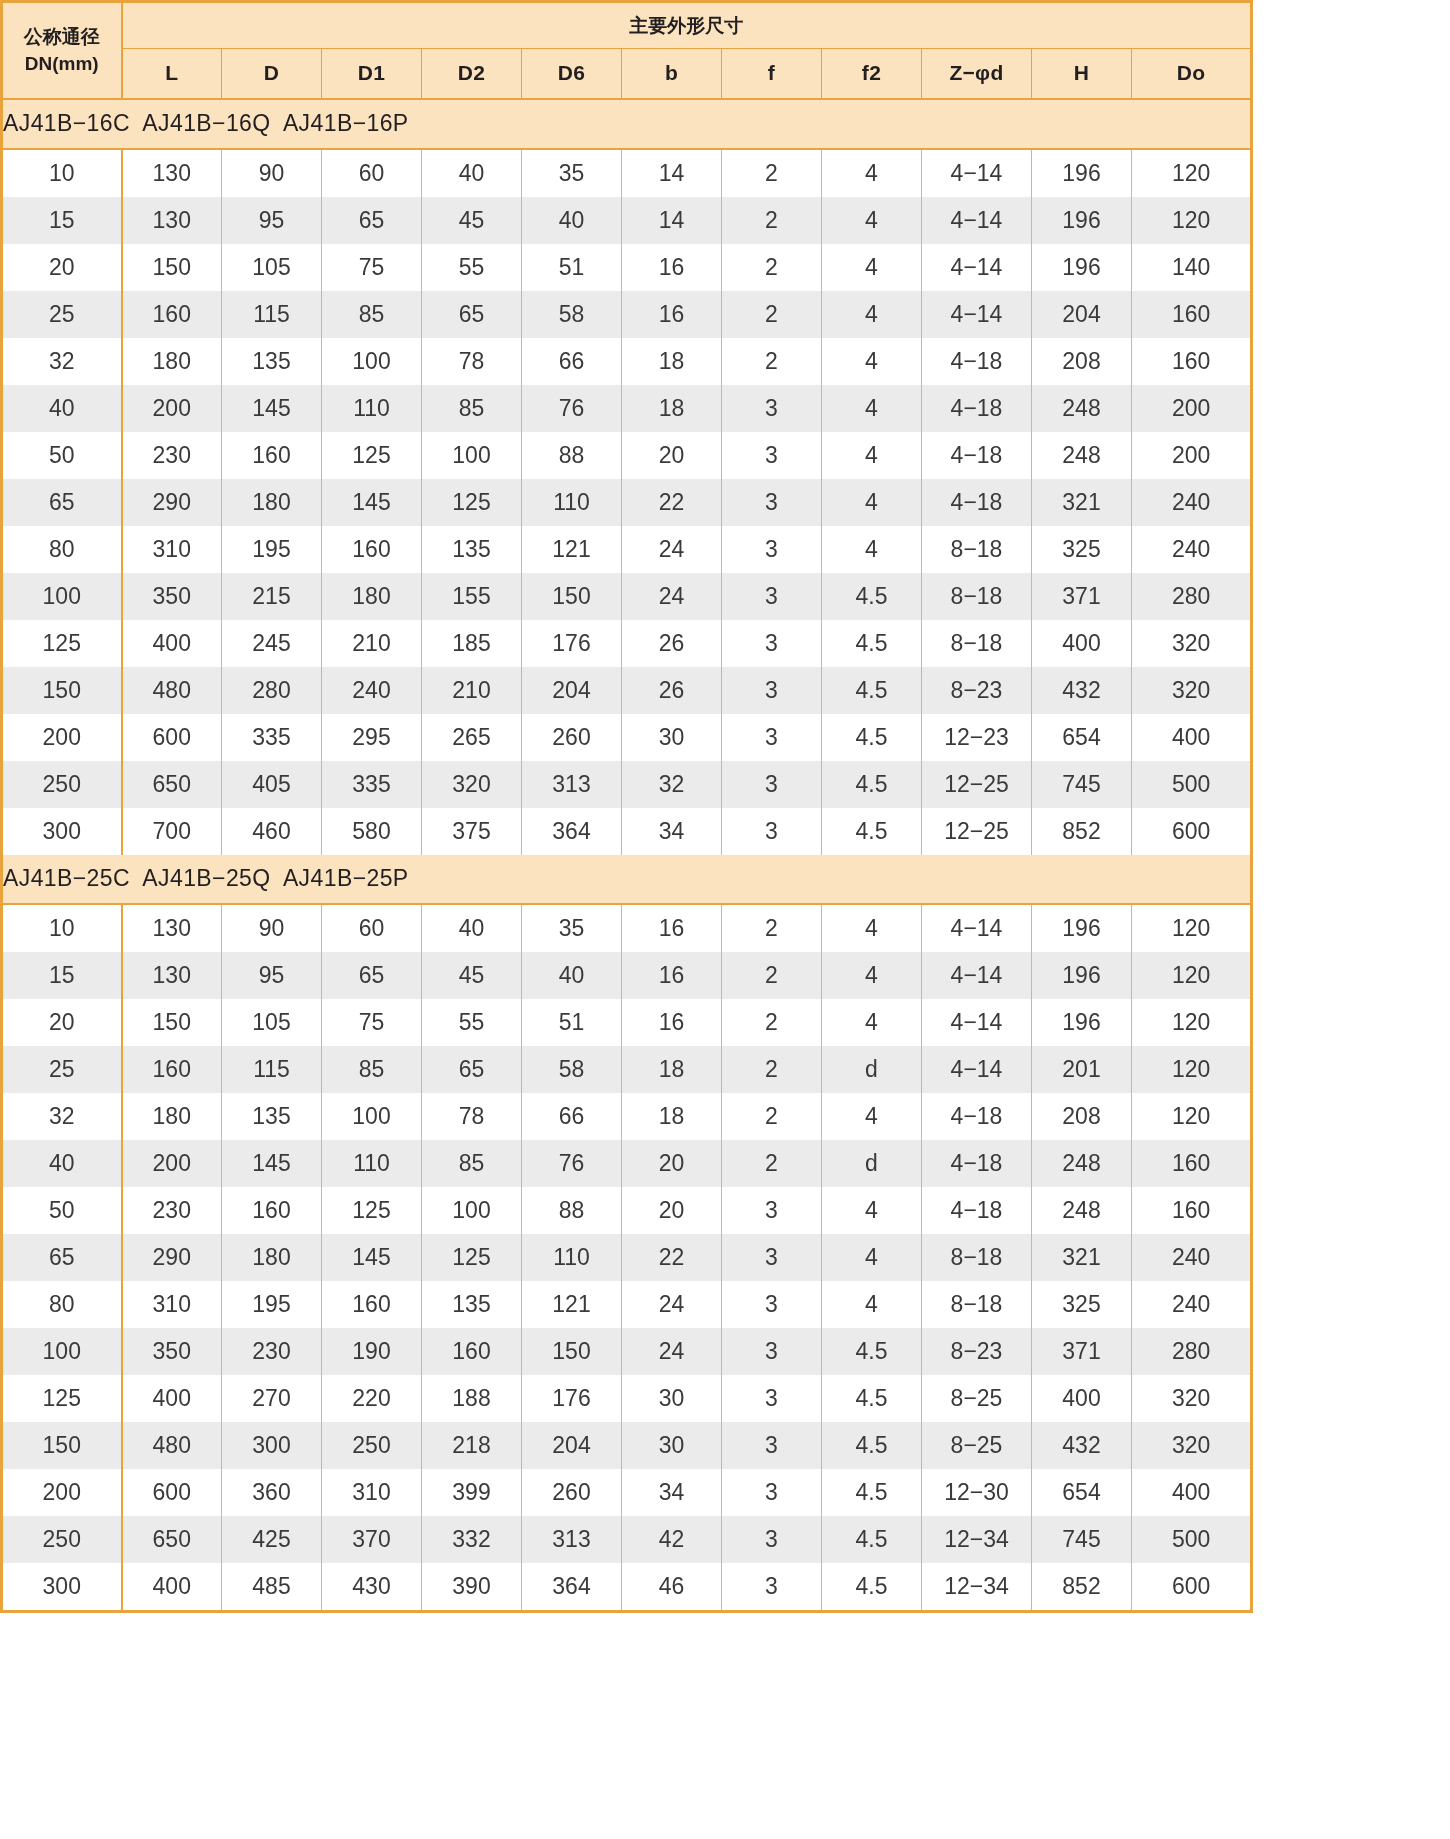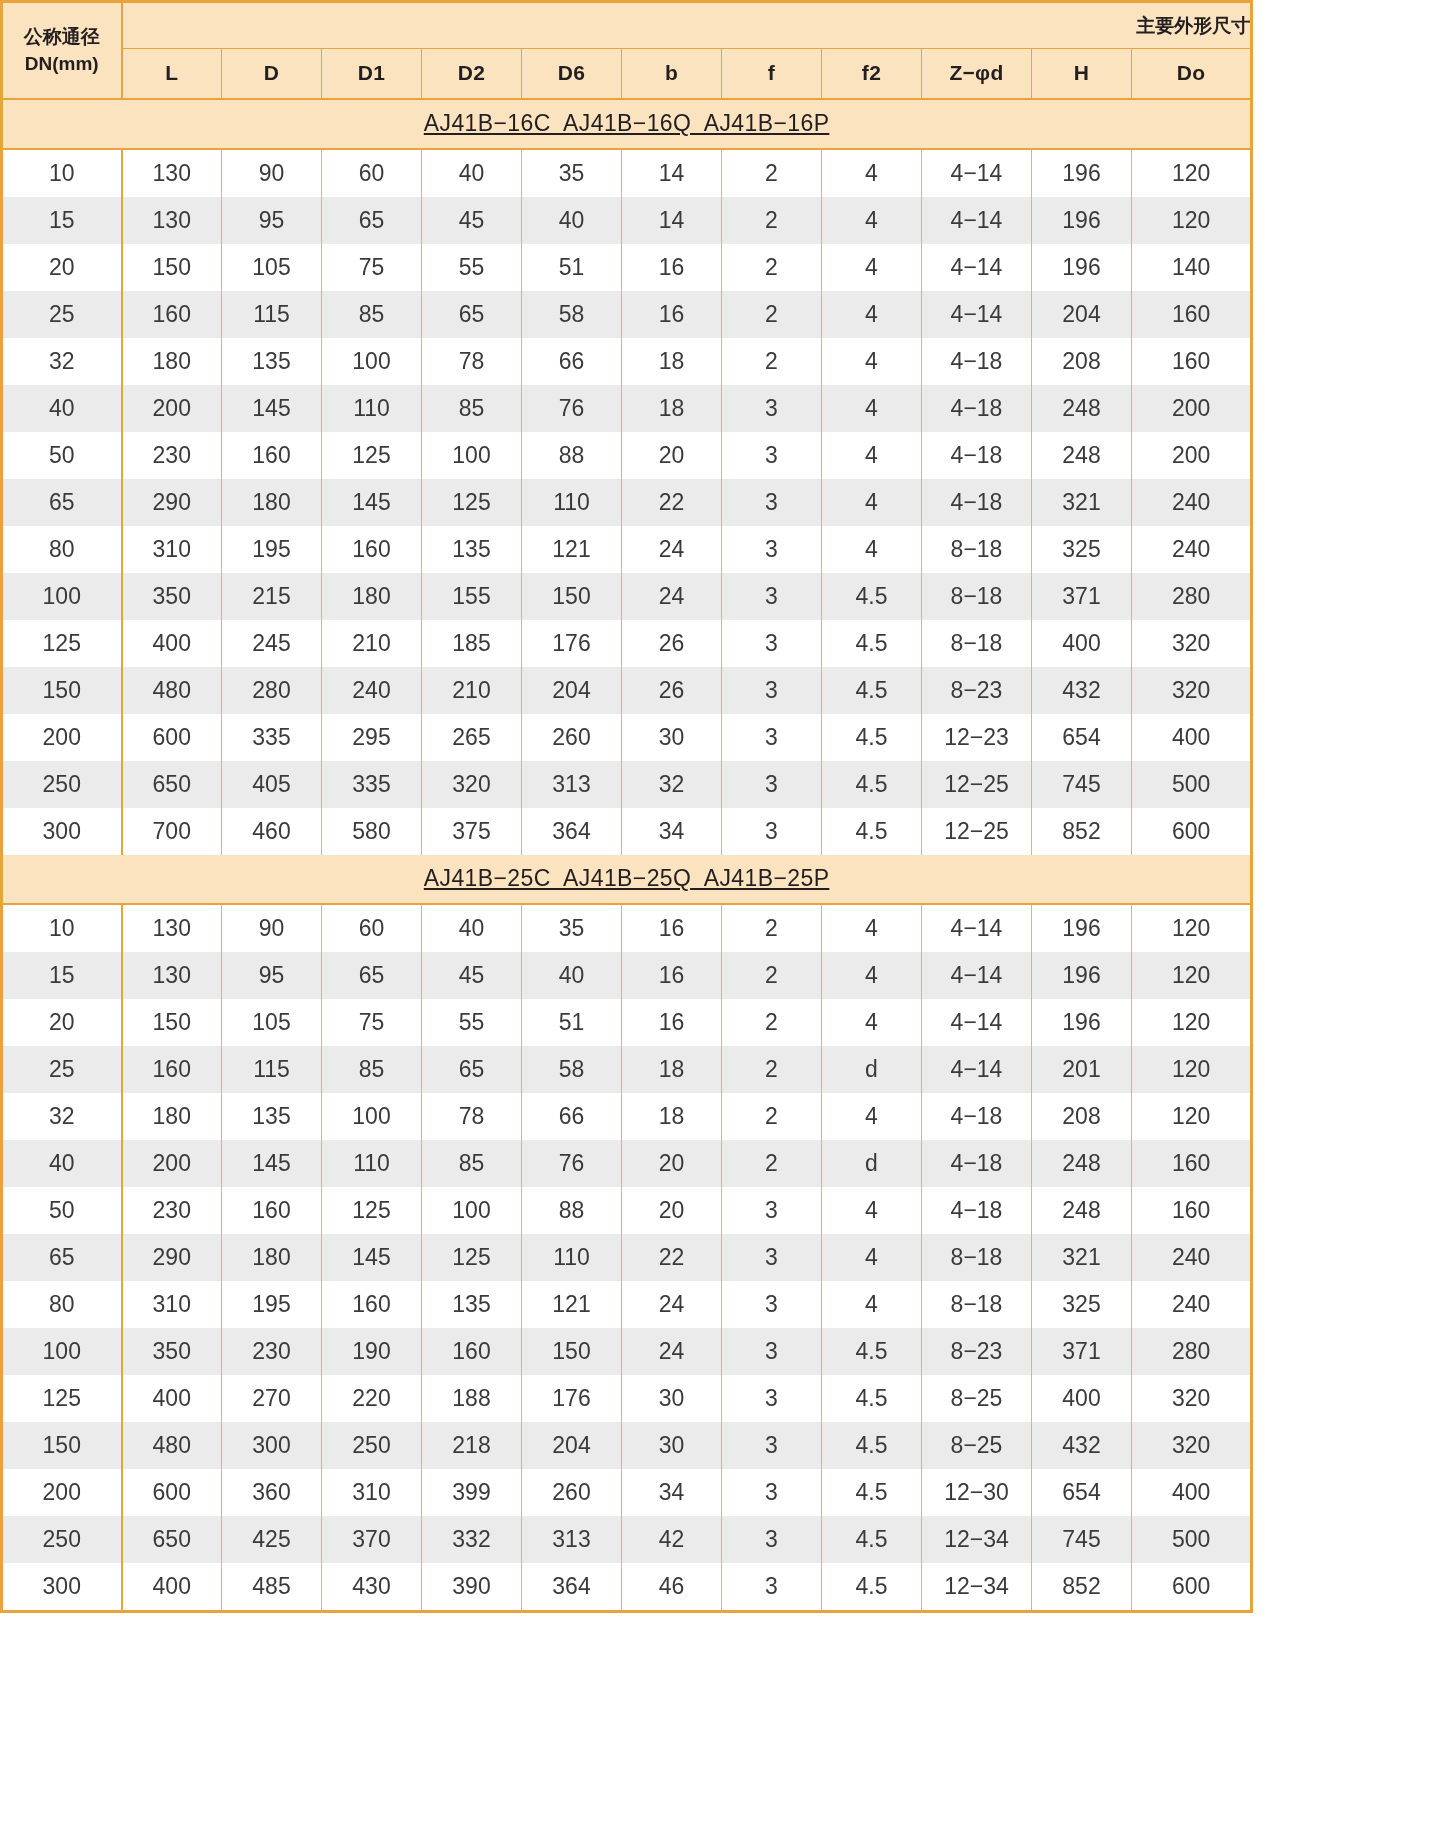--- a/index.html
+++ b/index.html
@@ -50,21 +50,21 @@
     text-align: center;
   }
   th.group-head {
     background: #fbe3c0;
     border-top: 3px solid #e8a33d;
     border-right: 3px solid #e8a33d;
     border-bottom: 1px solid #e8a33d;
     font-size: 19px;
     font-weight: bold;
     padding: 10px 0 9px 0;
-    text-align: right;
+    text-align: center;
     vertical-align: middle;
     color: #231f20;
   }
   th.sub-head {
     background: #fbe3c0;
     border-left: 1px solid #e8a33d;
     border-bottom: 2px solid #e8a33d;
     font-size: 21px;
     font-weight: bold;
     padding: 12px 0 13px 0;
@@ -75,26 +75,24 @@
   }
   th.sub-head.last { border-right: 3px solid #e8a33d; margin-left: 24px; }
 
   
   td.section-title {
     background: #fbe3c0;
     border-left: 3px solid #e8a33d;
     border-right: 3px solid #e8a33d;
     border-bottom: 2px solid #e8a33d;
     font-size: 23px;
-    text-align: center;
     padding: 10px 0 11px 0;
     color: #231f20;
     letter-spacing: .4px;
     white-space: pre;
-    text-decoration: underline;
   }
 
   
   td.cell {
     font-size: 23px;
     text-align: center;
     padding: 12px 0 12px 0;
     color: #3a3a3a;
     border-left: 1px solid #f0b34a;
     line-height: 1;

